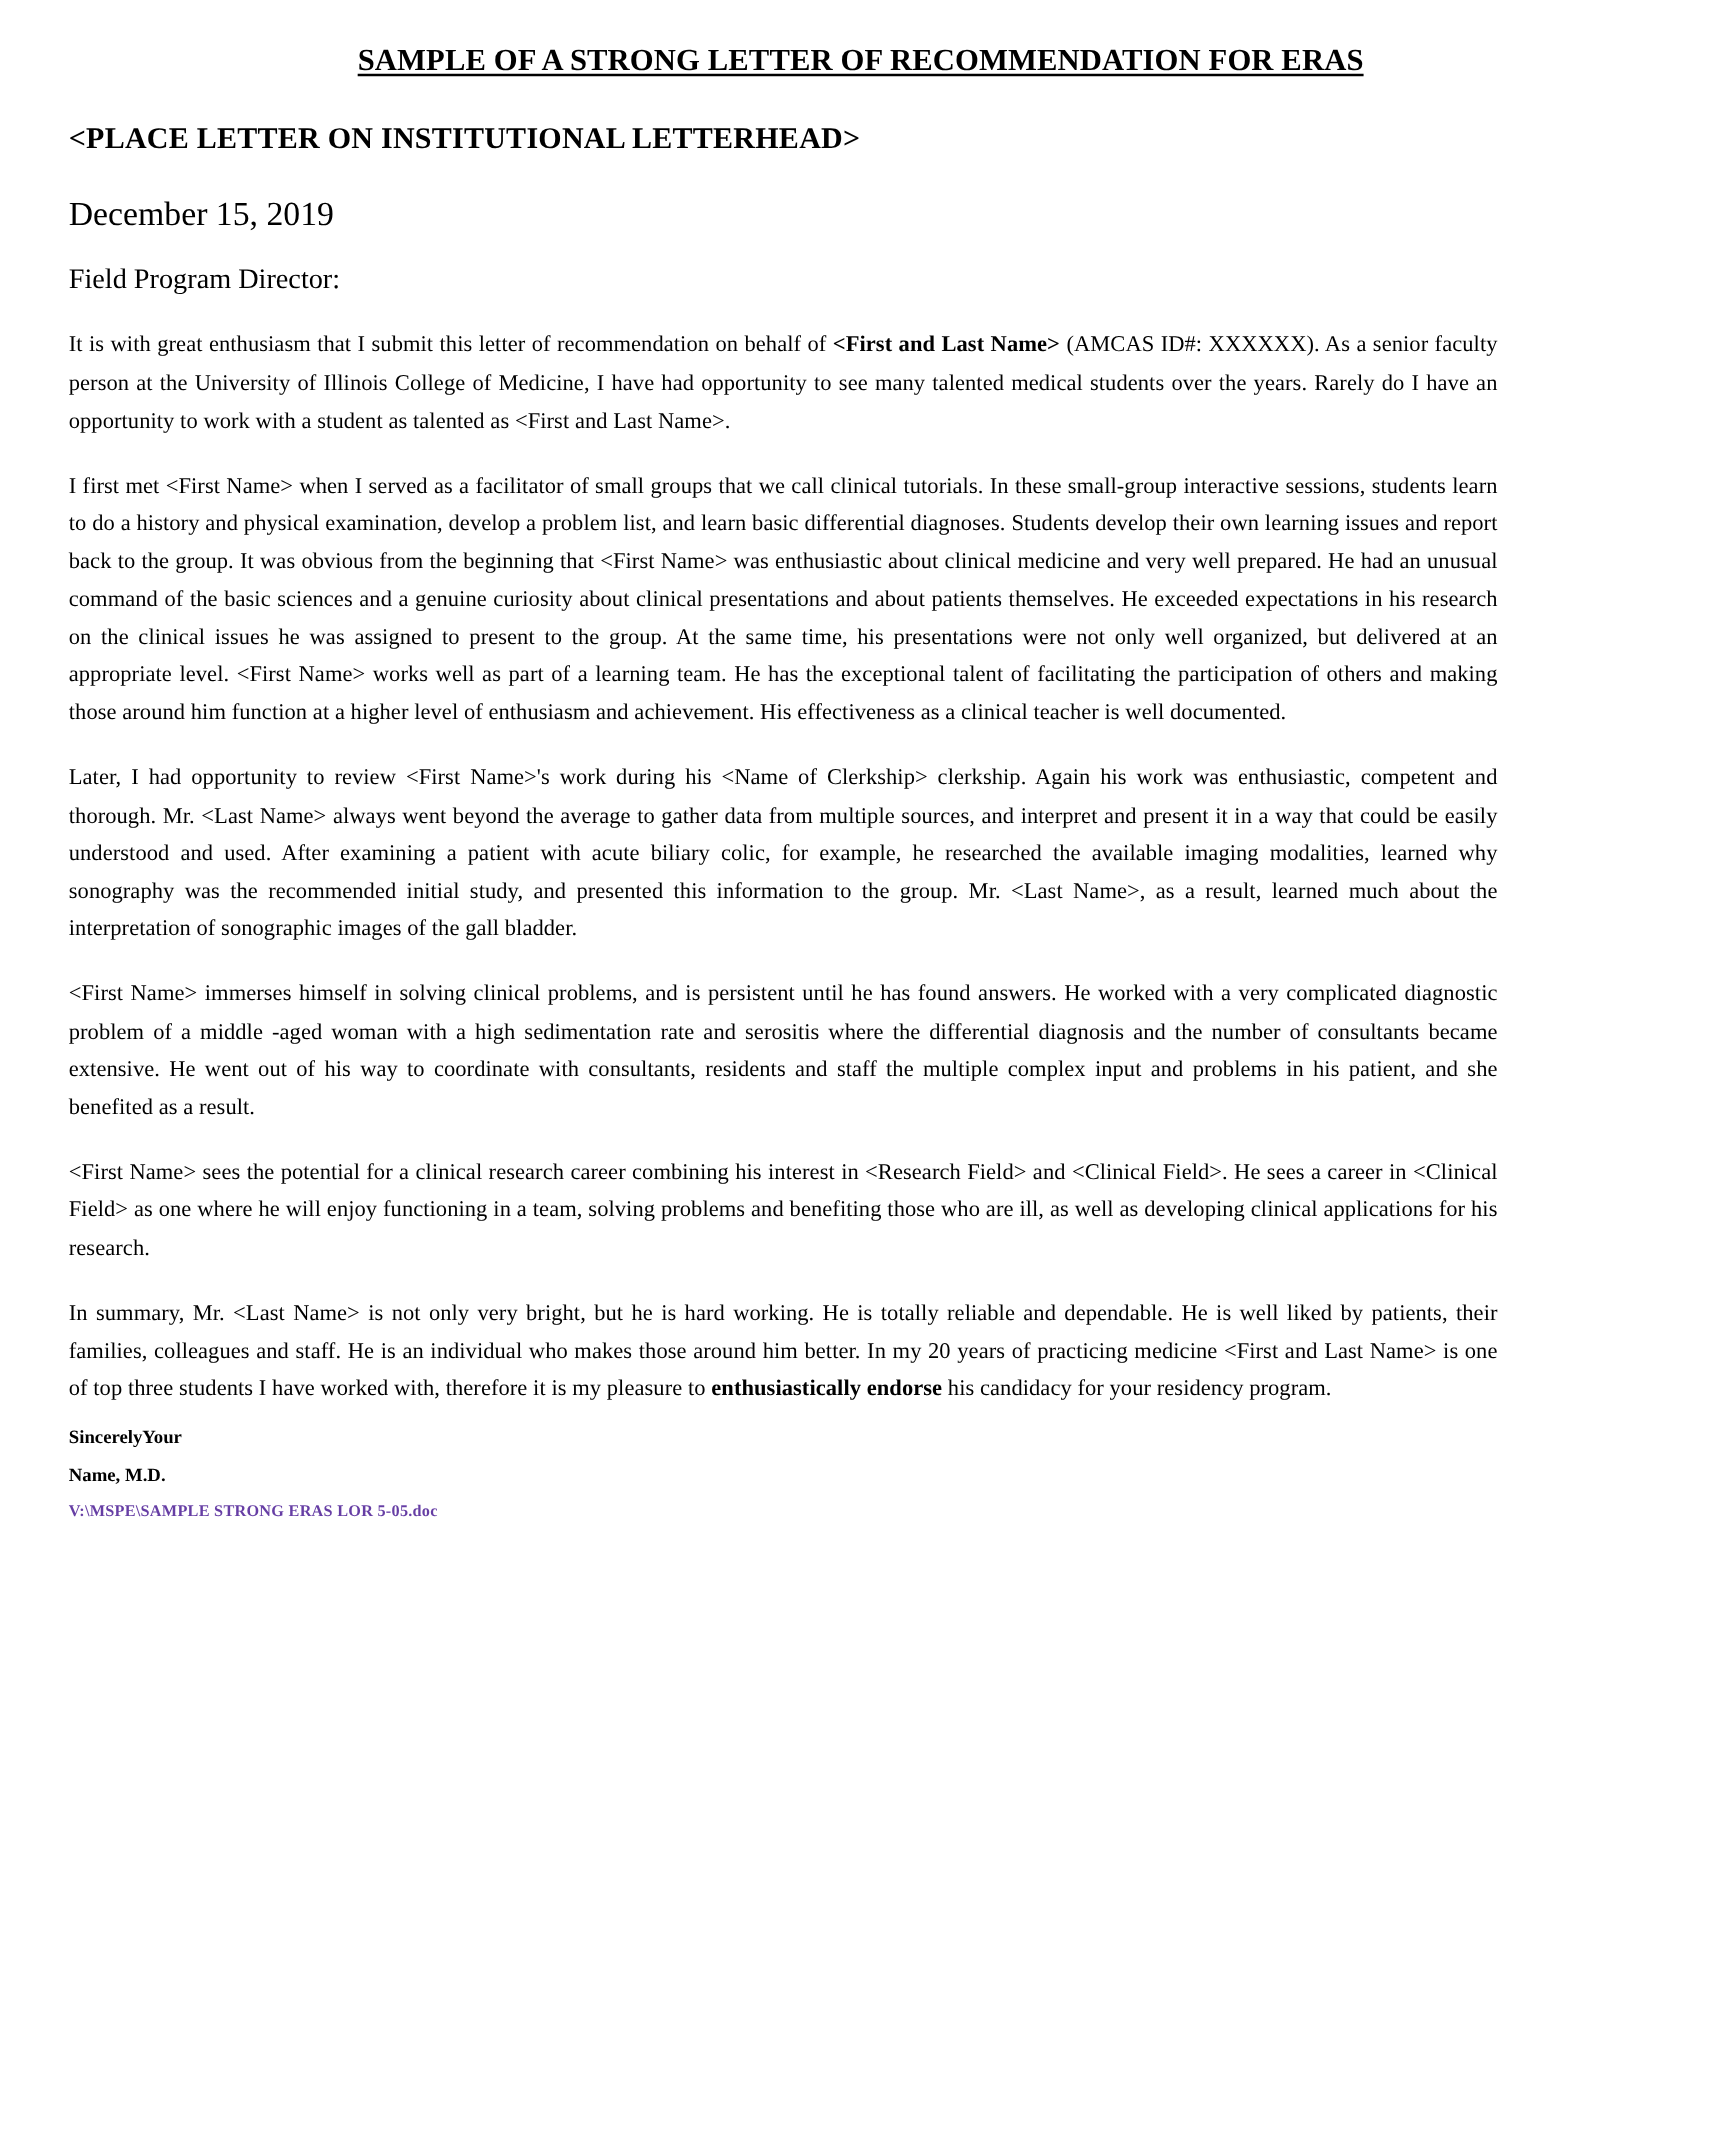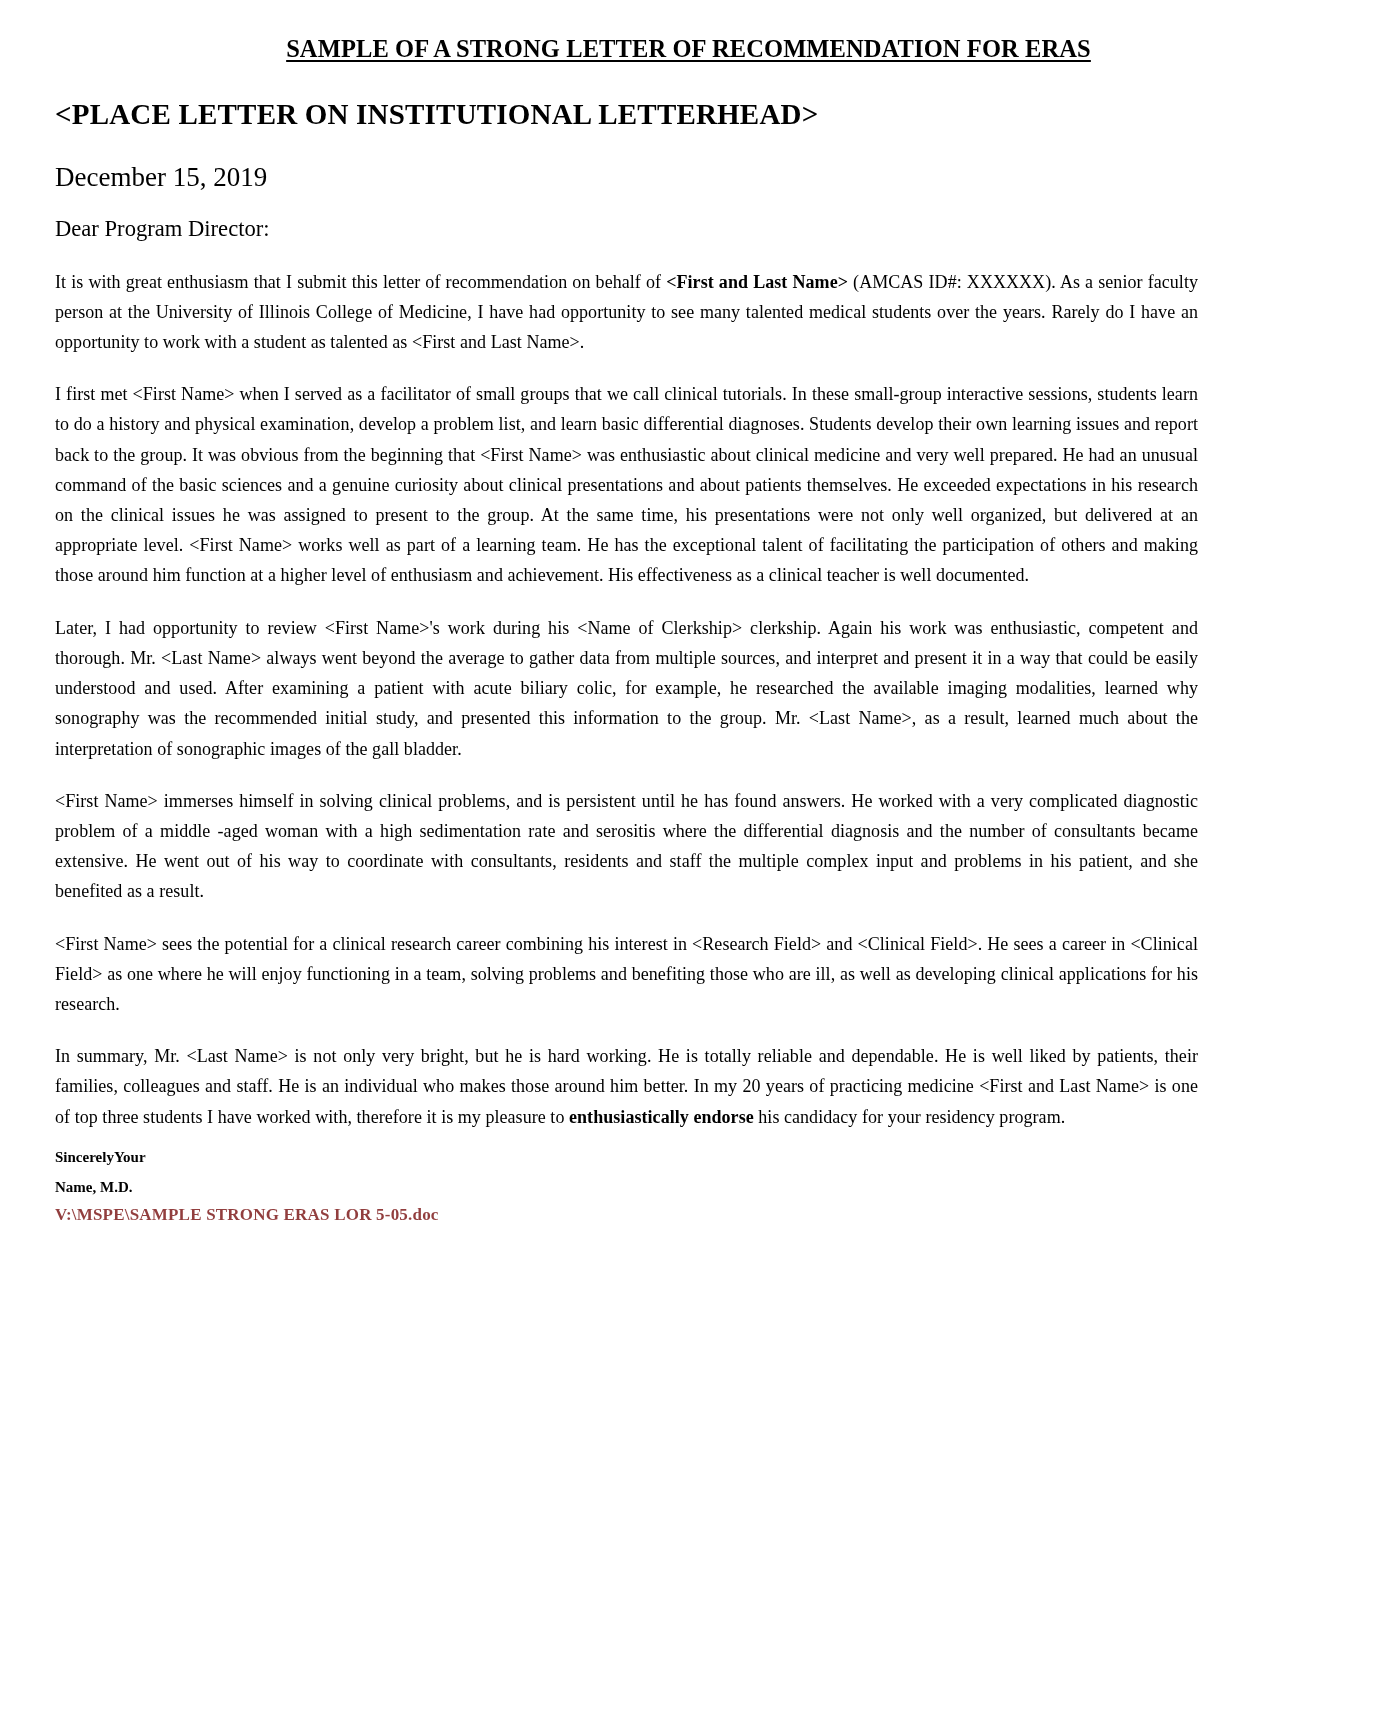--- a/index.html
+++ b/index.html
@@ -38,21 +38,21 @@
     text-decoration: underline;
     text-underline-offset: 3px;
   }
   .content {
     position: absolute;
     left: 55px;
     top: 96px;
     width: 1143px;
   }
   .letterhead {
-    font-size: 29px;
+    font-size: 24px;
     font-weight: bold;
     line-height: 1.25;
     margin: 0 0 30px 0;
     letter-spacing: 0.2px;
   }
   p.body-para {
     font-size: 18px;
     line-height: 30.2px;
     margin: 0 0 22px 0;
     text-align: justify;
@@ -77,43 +77,43 @@
   .salutation {
     font-size: 22.6px;
     line-height: 30.2px;
     margin: 0 0 22px 0;
   }
   b, .bold { font-weight: bold; }
   .signoff-block {
     margin-top: 0;
   }
   .footer-path {
-    font-size: 17px;
+    font-size: 13px;
     line-height: 22px;
     margin: 2px 0 0 0;
-    color: #7f1d1d;
+    color: #4c1d95;
     font-weight: bold;
     letter-spacing: 0.2px;
     opacity: 0.85;
   }
 </style>
 </head>
 <body>
 
 <div class="page">
 
   <div class="doc-title"><span class="tx">SAMPLE OF A STRONG LETTER OF RECOMMENDATION FOR ERAS</span></div>
 
   <div class="content">
 
     <div class="letterhead">&lt;PLACE LETTER ON INSTITUTIONAL LETTERHEAD&gt;</div>
 
     <div class="date-line">December 15, 2019</div>
 
-    <div class="salutation">Dear Program Director:</div>
+    <div class="salutation">Field Program Director:</div>
 
     <p class="body-para"><span>It is with great enthusiasm that I submit this letter of recommendation on behalf of </span><b>&lt;First and Last Name&gt;</b><span> (AMCAS ID#: XXXXXX). As a senior faculty person at the University of Illinois College of Medicine, I have had opportunity to see many talented medical students over the years. Rarely do I have an opportunity to work with a student as talented as &lt;First and Last Name&gt;.</span></p>
 
     <p class="body-para">I first met &lt;First Name&gt; when I served as a facilitator of small groups that we call clinical tutorials. In these small-group interactive sessions, students learn to do a history and physical examination, develop a problem list, and learn basic differential diagnoses. Students develop their own learning issues and report back to the group. It was obvious from the beginning that &lt;First Name&gt; was enthusiastic about clinical medicine and very well prepared. He had an unusual command of the basic sciences and a genuine curiosity about clinical presentations and about patients themselves. He exceeded expectations in his research on the clinical issues he was assigned to present to the group. At the same time, his presentations were not only well organized, but delivered at an appropriate level. &lt;First Name&gt; works well as part of a learning team. He has the exceptional talent of facilitating the participation of others and making those around him function at a higher level of enthusiasm and achievement. His effectiveness as a clinical teacher is well documented.</p>
 
     <p class="body-para">Later, I had opportunity to review &lt;First Name&gt;'s work during his &lt;Name of Clerkship&gt; clerkship. Again his work was enthusiastic, competent and thorough. Mr. &lt;Last Name&gt; always went beyond the average to gather data from multiple sources, and interpret and present it in a way that could be easily understood and used. After examining a patient with acute biliary colic, for example, he researched the available imaging modalities, learned why sonography was the recommended initial study, and presented this information to the group. Mr. &lt;Last Name&gt;, as a result, learned much about the interpretation of sonographic images of the gall bladder.</p>
 
     <p class="body-para">&lt;First Name&gt; immerses himself in solving clinical problems, and is persistent until he has found answers. He worked with a very complicated diagnostic problem of a middle -aged woman with a high sedimentation rate and serositis where the differential diagnosis and the number of consultants became extensive. He went out of his way to coordinate with consultants, residents and staff the multiple complex input and problems in his patient, and she benefited as a result.</p>
 
     <p class="body-para">&lt;First Name&gt; sees the potential for a clinical research career combining his interest in &lt;Research Field&gt; and &lt;Clinical Field&gt;. He sees a career in &lt;Clinical Field&gt; as one where he will enjoy functioning in a team, solving problems and benefiting those who are ill, as well as developing clinical applications for his research.</p>

